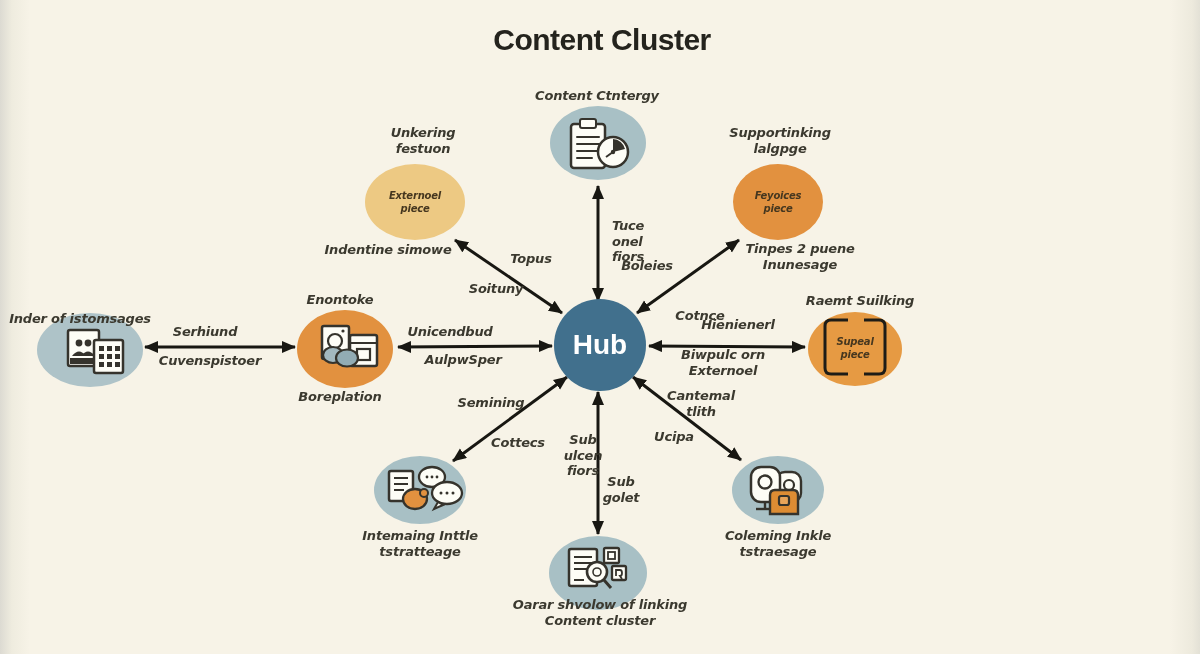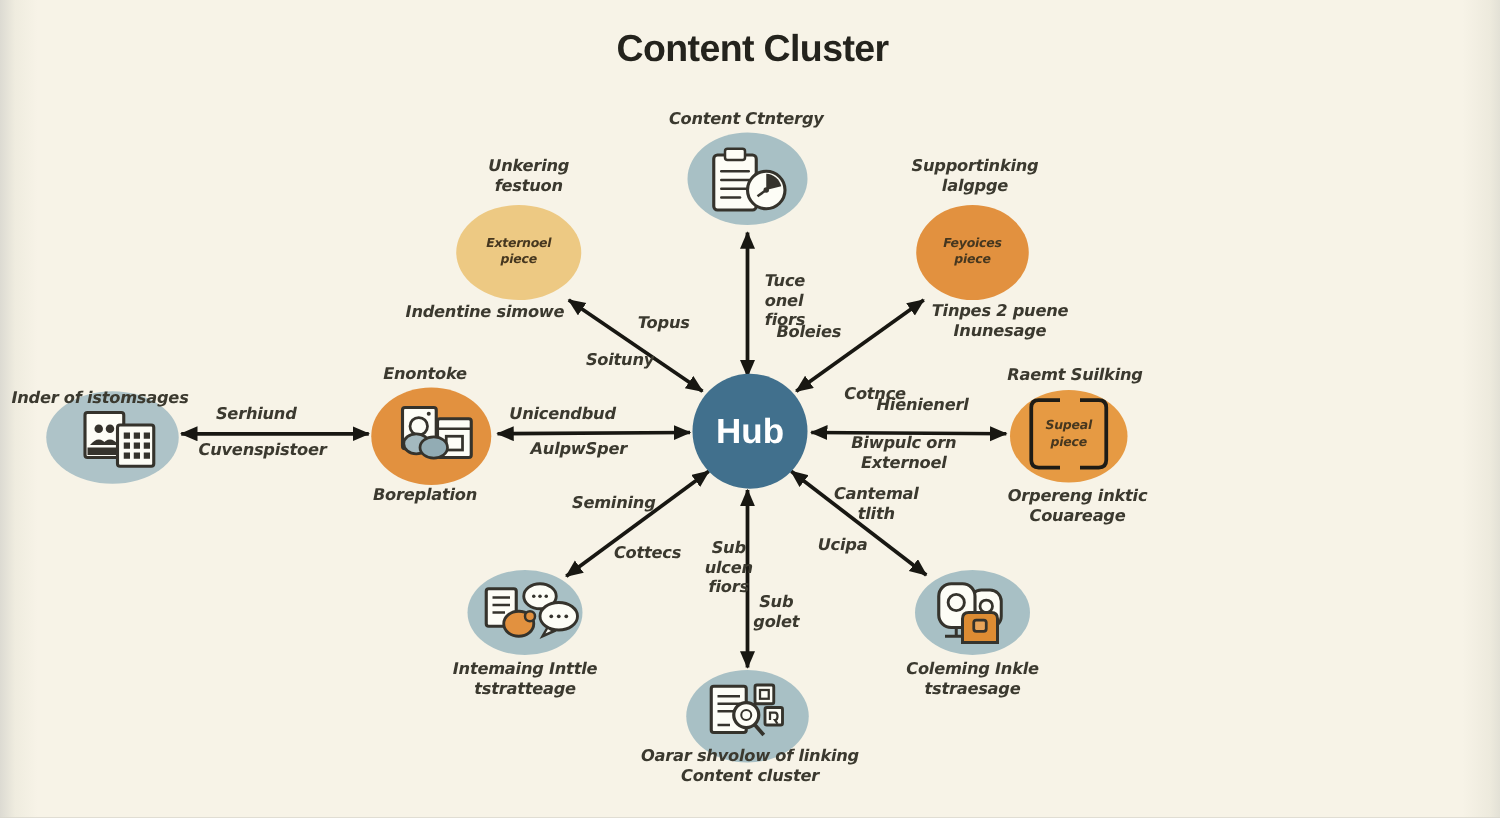--- a/index.html
+++ b/index.html
@@ -177,22 +177,20 @@
 Inunesage</div>
 
   <div class="lbl" style="left:80px;top:299px;margin-top:20px;">Inder of istomsages</div>
 
   <div class="lbl" style="left:340px;top:300px;">Enontoke</div>
   <div class="lbl" style="left:340px;top:397px;">Boreplation</div>
 
   <div class="lbl" style="left:860px;top:301px;">Raemt Suilking</div>
   <div class="lbl node-text" style="left:855px;top:348px;">Supeal
 piece</div>
-  <div class="lbl" style="left:862px;top:405px;">Orpereng inktic
-Couareage</div>
 
   <div class="lbl" style="left:420px;top:544px;">Intemaing Inttle
 tstratteage</div>
   <div class="lbl" style="left:600px;top:613px;">Oarar shvolow of linking
 Content cluster</div>
   <div class="lbl" style="left:778px;top:544px;">Coleming Inkle
 tstraesage</div>
 
   <div class="lbl hub-text" style="left:600px;top:345px;">Hub</div>
 

